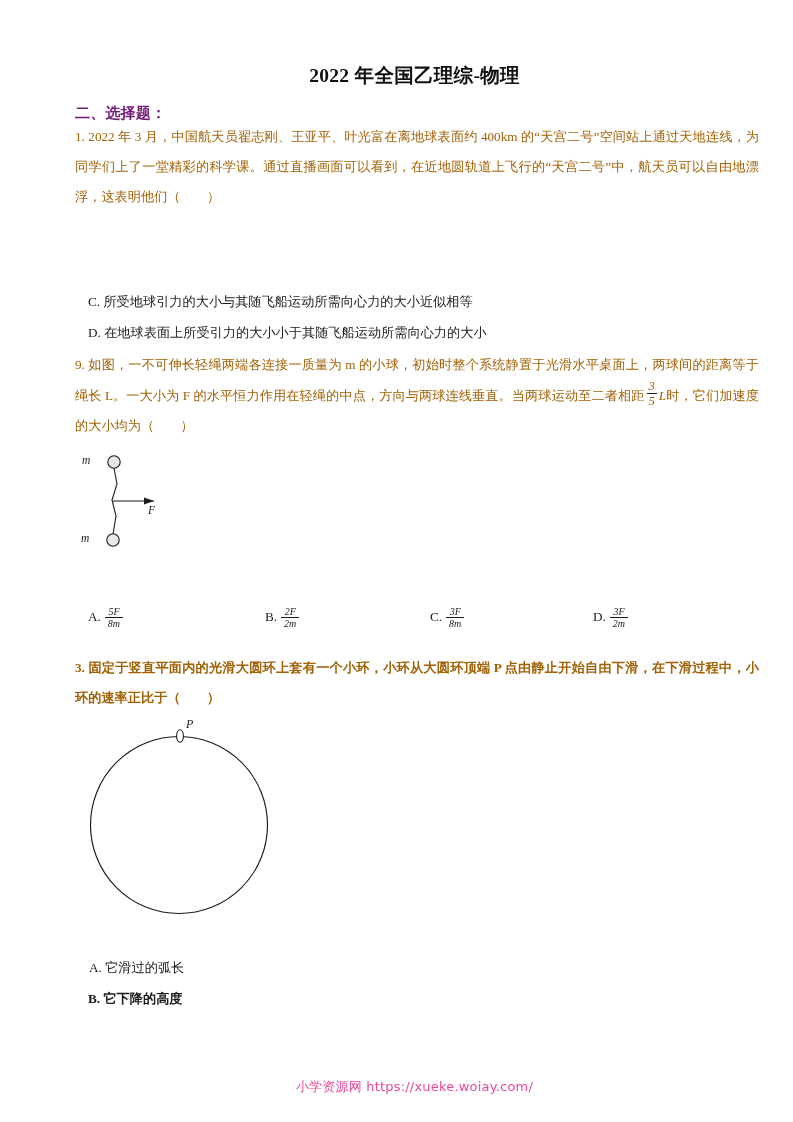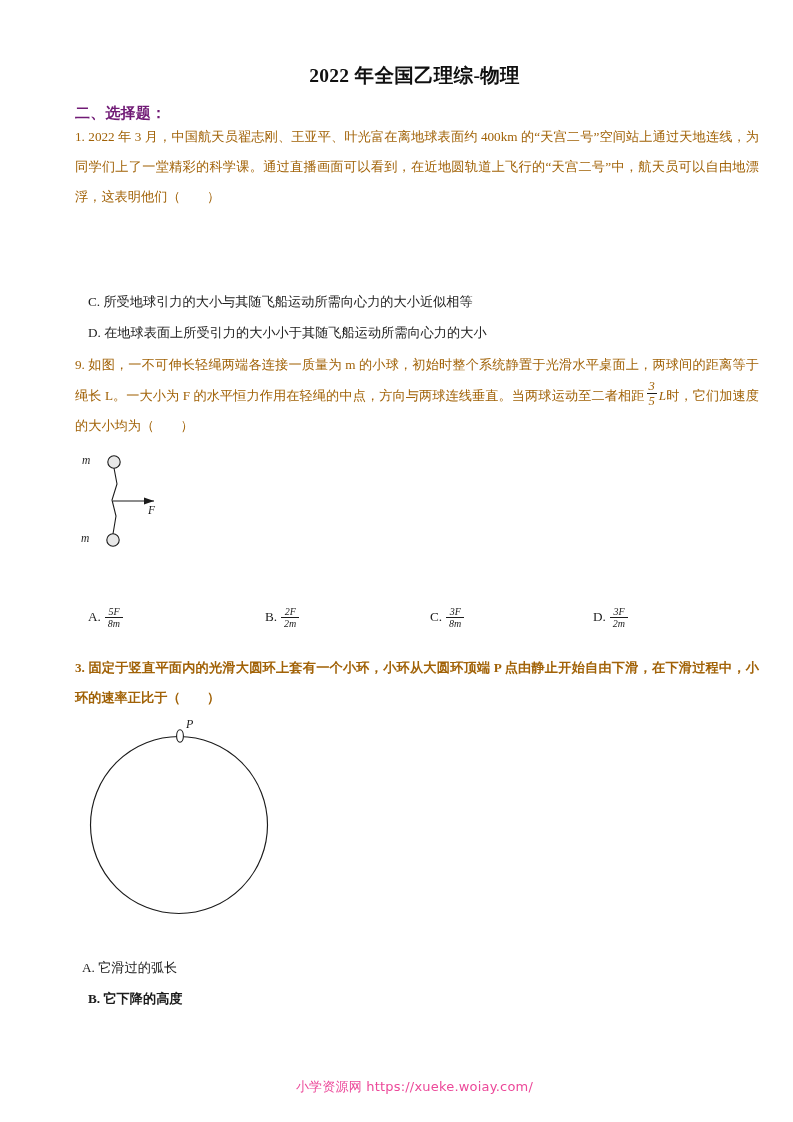--- a/index.html
+++ b/index.html
@@ -175,21 +175,21 @@
   <div class="q-block" style="top:653px;font-weight:bold;">3. 固定于竖直平面内的光滑大圆环上套有一个小环，小环从大圆环顶端 P 点由静止开始自由下滑，在下滑过程中，小环的速率正比于（　　）</div>
 
   <div class="fig" style="left:62px; top:715px; width:200px; height:205px;">
     <svg width="200" height="205" viewBox="0 0 200 205">
       <circle cx="99" cy="110" r="88.5" fill="none" stroke="#1b1b1b" stroke-width="1.15"></circle>
       <ellipse cx="100" cy="21" rx="3.4" ry="6.2" fill="#ffffff" stroke="#1b1b1b" stroke-width="1.1"></ellipse>
     </svg>
     <div style="position:absolute; left:106px; top:2px; font-size:12px; font-style:italic;">P</div>
   </div>
 
-  <div class="opt" style="left:64px; top:953px;">
+  <div class="opt" style="left:71px; top:953px;">
     <span class="lab">A.</span>
     <span>它滑过的弧长</span>
   </div>
   <div class="opt" style="left:70px; top:984px;font-weight:bold;">
     <span class="lab">B.</span>
     <span>它下降的高度</span>
   </div>
 
   <div class="watermark">小学资源网 https://xueke.woiay.com/</div>
 

